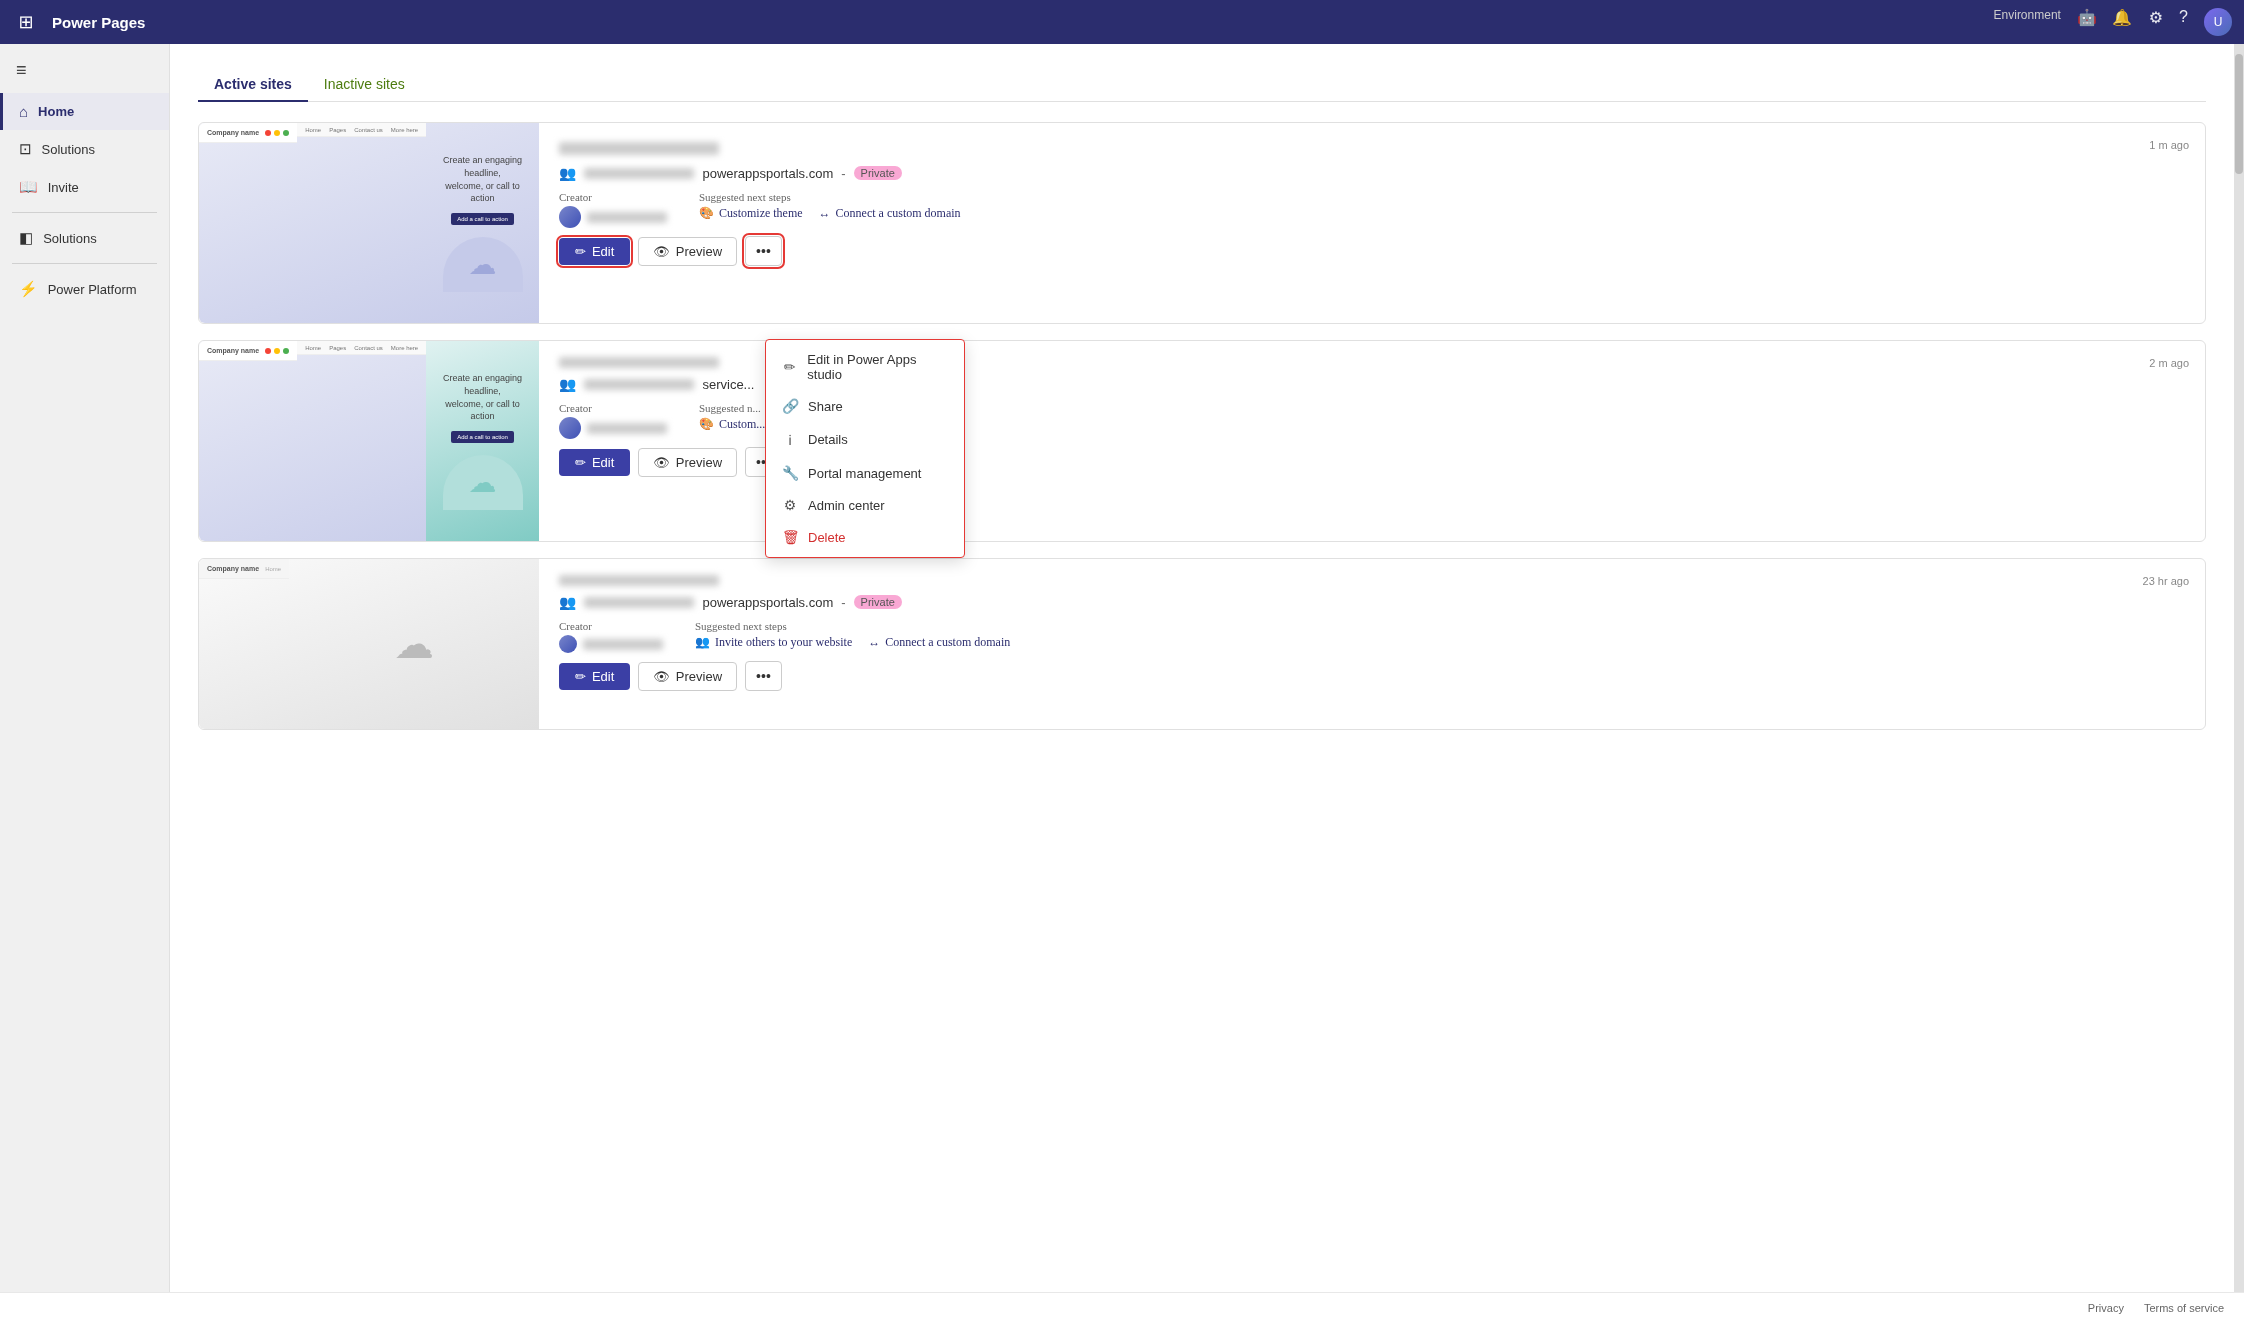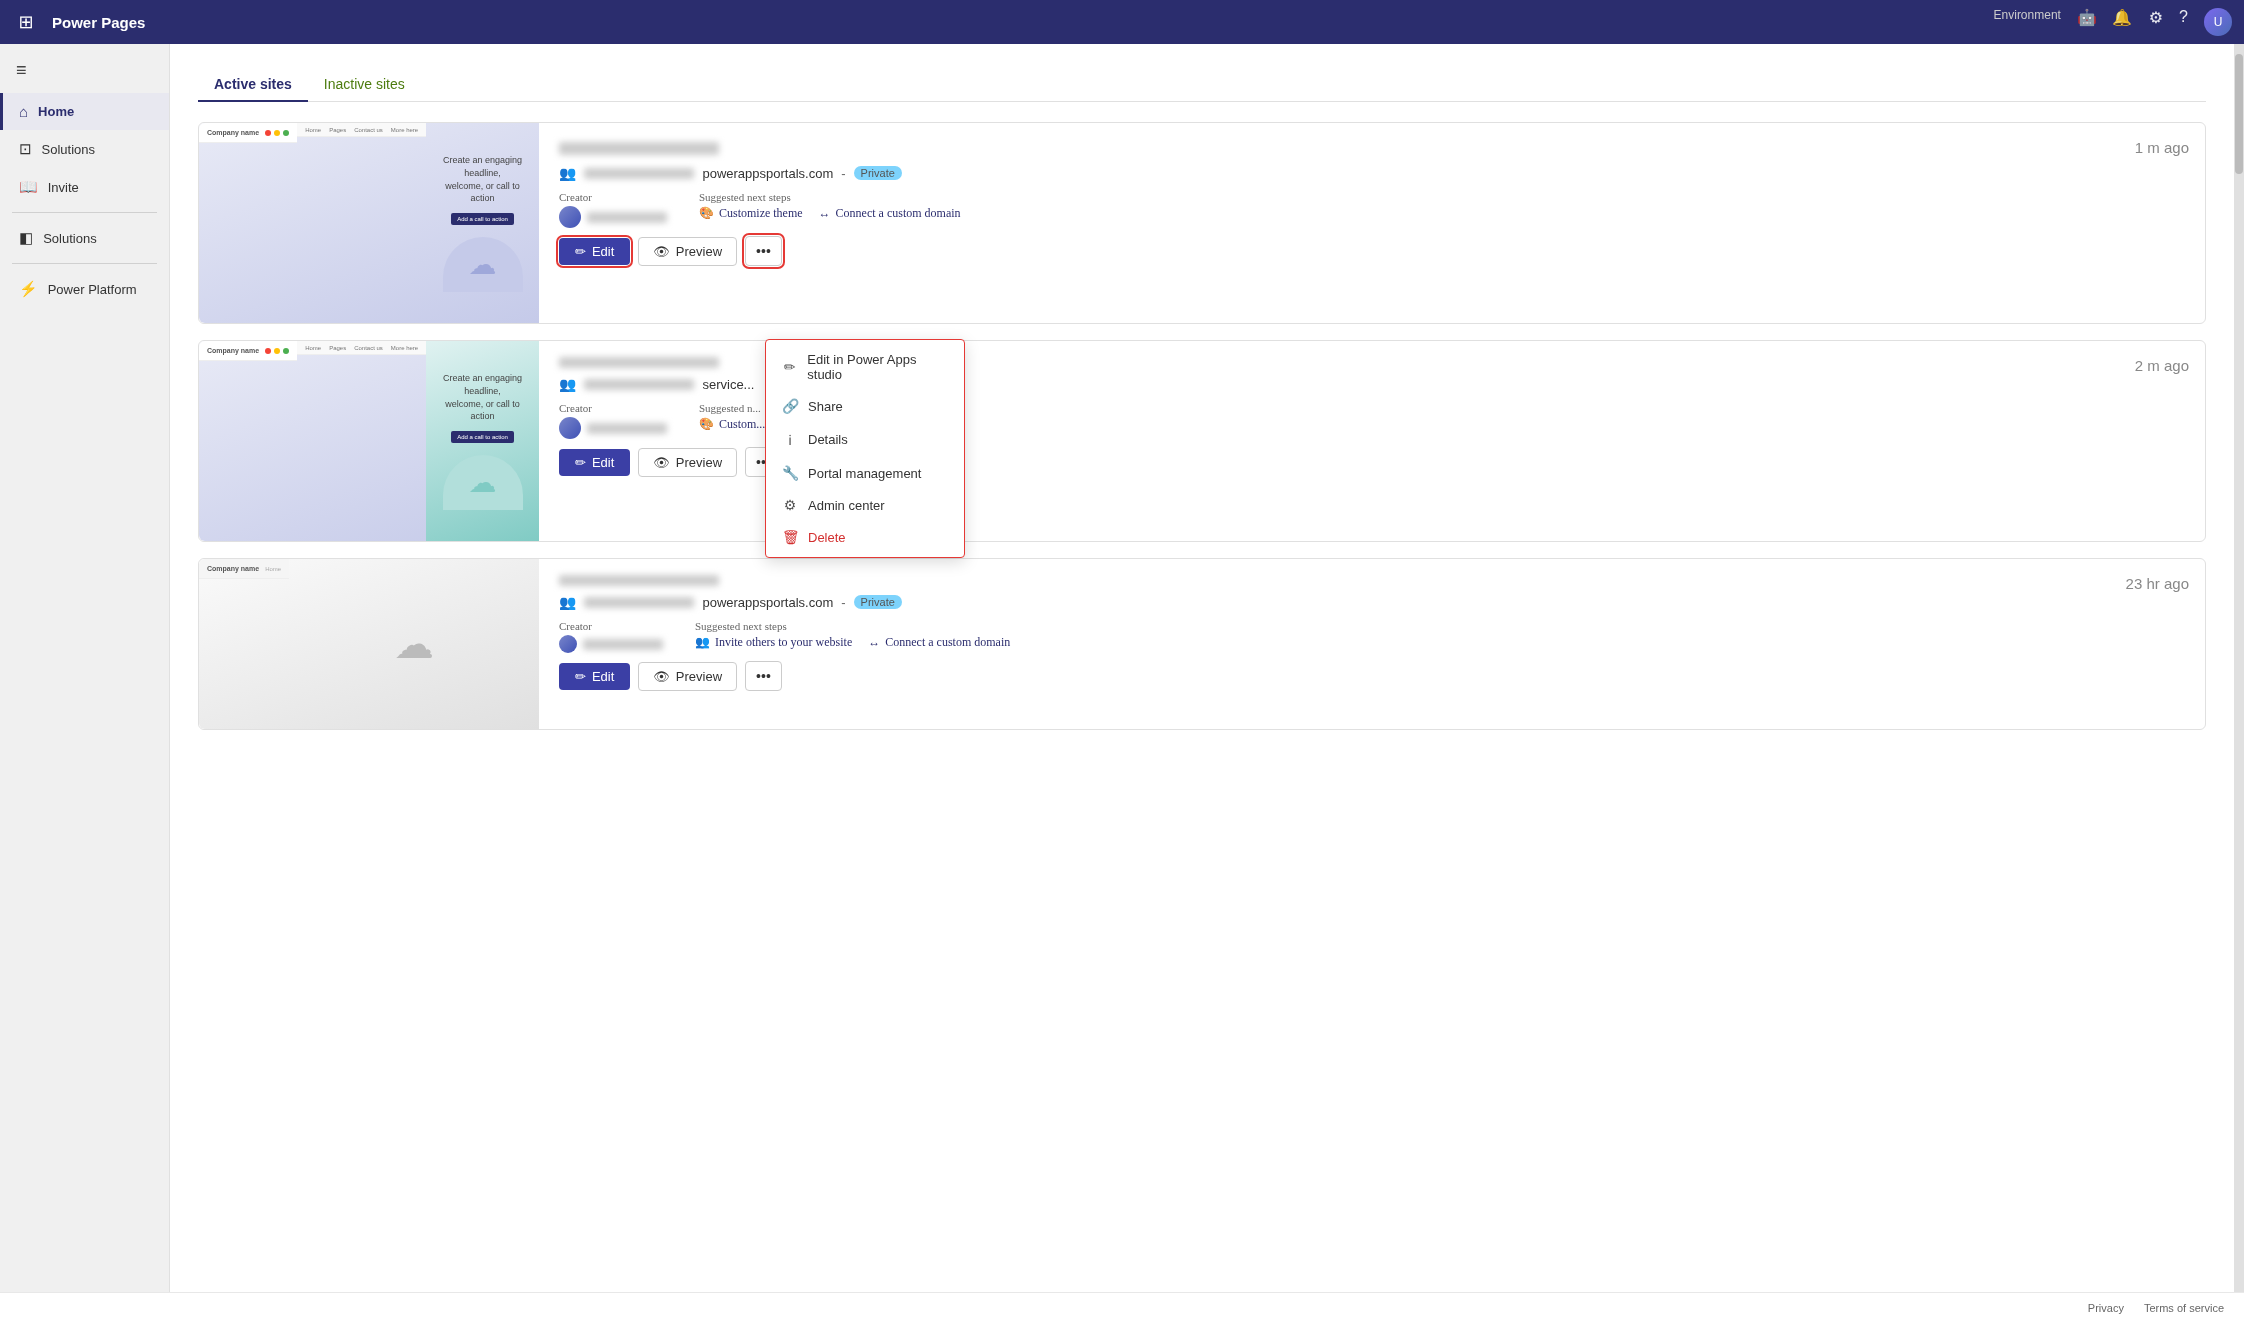--- a/index.html
+++ b/index.html
@@ -211,35 +211,35 @@
     }
     .site-card-content {
       flex: 1;
       padding: 16px 20px;
       position: relative;
     }
     .site-timestamp {
       position: absolute;
       top: 16px;
       right: 16px;
-      font-size: 15px;
+      font-size: 11px;
       color: #888;
     }
     .site-url-row {
       display: flex;
       align-items: center;
       gap: 8px;
       margin-bottom: 4px;
     }
     .site-icon { font-size: 14px; color: #666; }
     .site-url-text { font-size: 13px; color: #333; }
     .site-badge {
       font-size: 11px;
       color: #555;
-      background: #7dd3fc;
+      background: #f9a8d4;
       border-radius: 10px;
       padding: 1px 7px;
     }
     .site-meta-row {
       display: flex;
       gap: 32px;
       margin: 10px 0 8px;
       font-family: Liberation Serif, serif;
     }
     .site-meta-label { font-size: 11px; color: #666; margin-bottom: 3px; }

